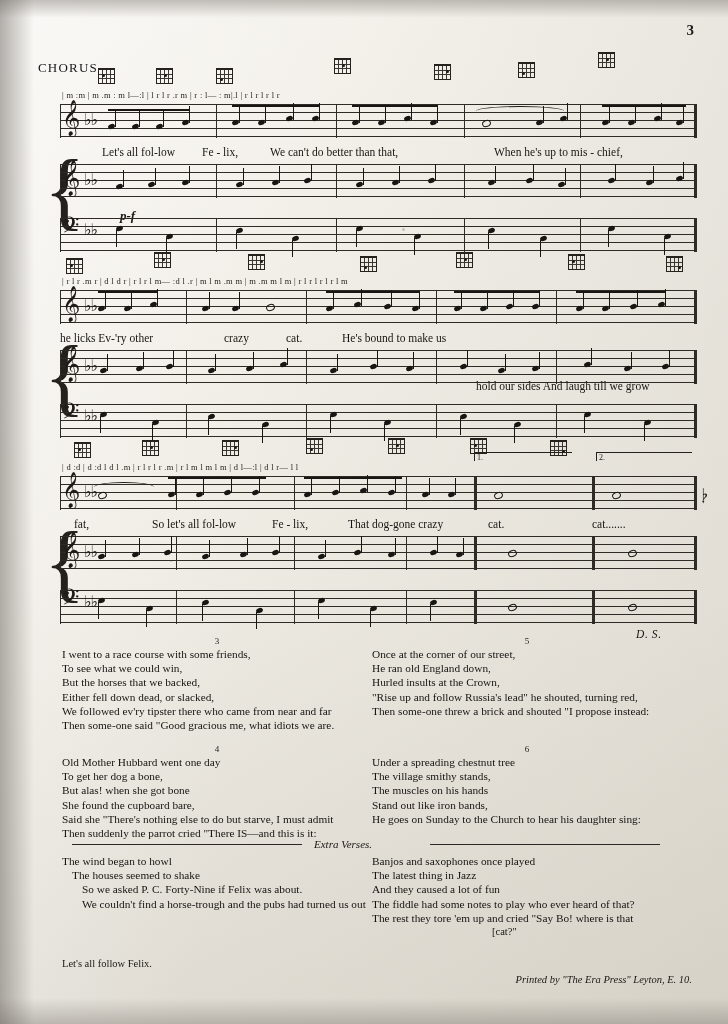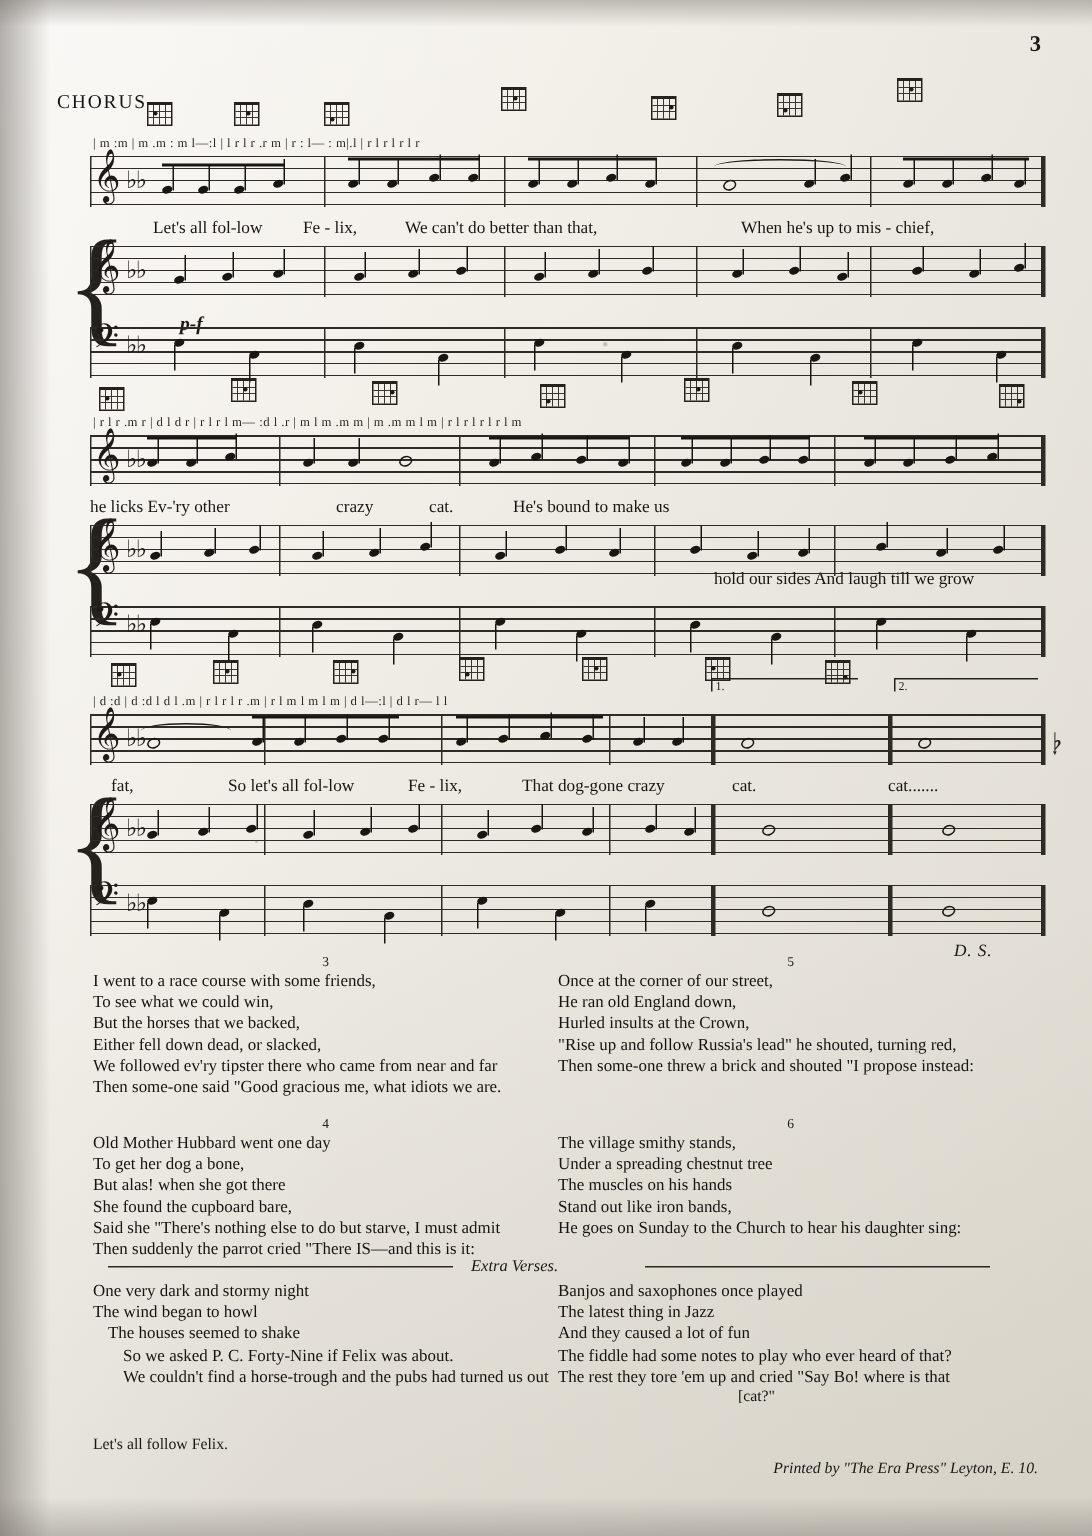--- a/index.html
+++ b/index.html
@@ -810,52 +810,51 @@
       <div class="vline">But the horses that we backed,</div>
       <div class="vline">Either fell down dead, or slacked,</div>
       <div class="vline">We followed ev'ry tipster there who came from near and far</div>
       <div class="vline">Then some-one said "Good gracious me, what idiots we are.</div>
     </div>
 
     <div class="vcol left" style="top:108px;">
       <span class="vnum">4</span>
       <div class="vline">Old Mother Hubbard went one day</div>
       <div class="vline">To get her dog a bone,</div>
-      <div class="vline">But alas! when she got there</div>
+      <div class="vline">But alas! when she got bone</div>
       <div class="vline">She found the cupboard bare,</div>
       <div class="vline">Said she "There's nothing else to do but starve, I must admit</div>
       <div class="vline">Then suddenly the parrot cried "There IS—and this is it:</div>
     </div>
 
     <div class="vcol right" style="top:0;">
       <span class="vnum">5</span>
       <div class="vline">Once at the corner of our street,</div>
       <div class="vline">He ran old England down,</div>
       <div class="vline">Hurled insults at the Crown,</div>
       <div class="vline">"Rise up and follow Russia's lead" he shouted, turning red,</div>
       <div class="vline">Then some-one threw a brick and shouted "I propose instead:</div>
     </div>
 
     <div class="vcol right" style="top:108px;">
       <span class="vnum">6</span>
+      <div class="vline">Under a spreading chestnut tree</div>
       <div class="vline">The village smithy stands,</div>
-      <div class="vline">Under a spreading chestnut tree</div>
       <div class="vline">The muscles on his hands</div>
       <div class="vline">Stand out like iron bands,</div>
       <div class="vline">He goes on Sunday to the Church to hear his daughter sing:</div>
     </div>
 
     <div class="extra-rule">
       <div class="line l"></div>
       <div class="txt">Extra Verses.</div>
       <div class="line r"></div>
     </div>
 
     <div class="vcol left" style="top:218px;">
-      <div class="vline">One very dark and stormy night</div>
       <div class="vline">The wind began to howl</div>
       <div class="vline indent1">The houses seemed to shake</div>
       <div class="vline indent2">So we asked P. C. Forty-Nine if Felix  was about.</div>
       <div class="vline indent2">We couldn't find a horse-trough and the pubs had turned us out</div>
     </div>
 
     <div class="vcol right" style="top:218px; width:330px;">
       <div class="vline">Banjos and saxophones once played</div>
       <div class="vline">The latest thing in Jazz</div>
       <div class="vline">And they caused a lot of fun</div>

